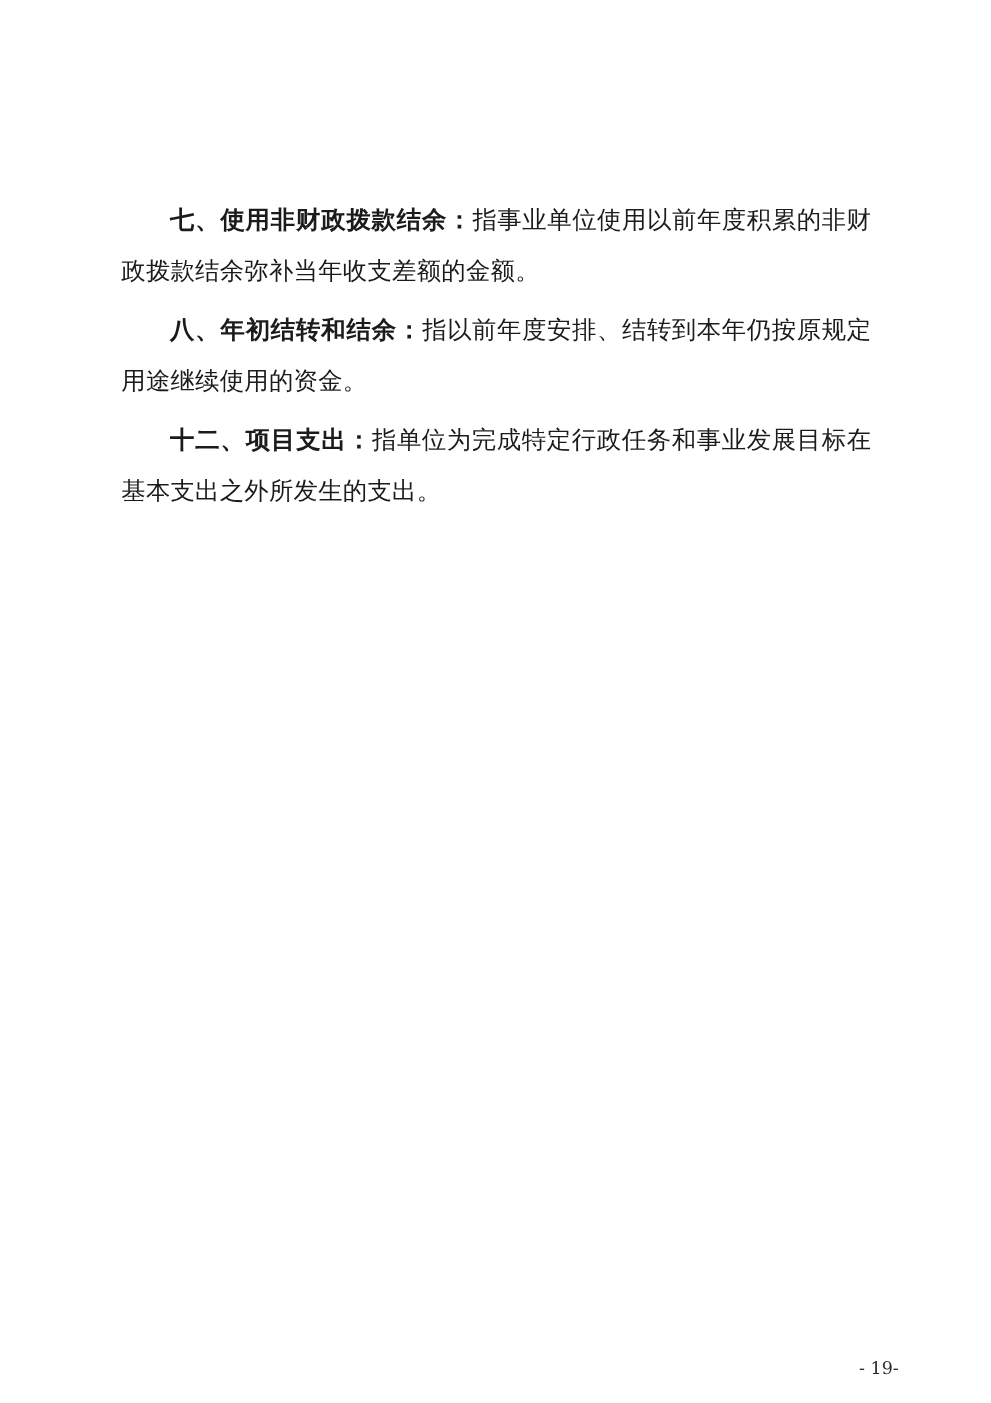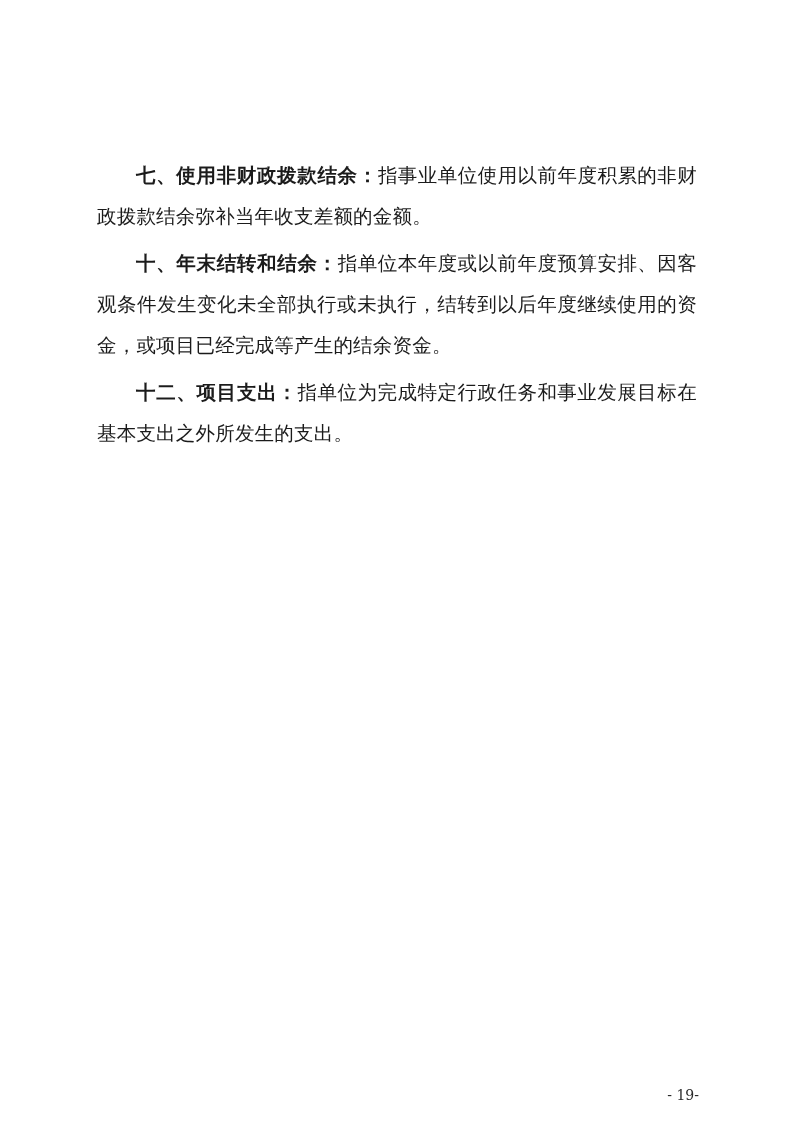--- a/index.html
+++ b/index.html
@@ -31,42 +31,42 @@
     text-justify: inter-ideograph;
     text-indent: 39px;
     letter-spacing: 0.2px;
   }
   .para .lead {
     font-weight: bold;
     letter-spacing: 0.4px;
   }
   .footer {
     position: absolute;
-    right: 94px;
+    right: 74px;
     bottom: 34px;
     font-size: 14px;
     color: #2a2a2a;
     font-family: "DejaVu Serif", serif;
   }
 </style>
 </head>
 <body>
 
 <div class="page">
   <div class="content">
 
     <p class="para">
       <span class="lead">七、使用非财政拨款结余：</span><span>指事业单位使用以前年度积累的非财政拨款结余弥补当年收支差额的金额。</span>
     </p>
 
+    <p class="para">
+      <span class="lead">八、年初结转和结余：</span><span>指以前年度安排、结转到本年仍按原规定用途继续使用的资金。</span>
+    </p>
 
 
-    <p class="para">
-      <span class="lead">十、年末结转和结余：</span><span>指单位本年度或以前年度预算安排、因客观条件发生变化未全部执行或未执行，结转到以后年度继续使用的资金，或项目已经完成等产生的结余资金。</span>
-    </p>
 
 
     <p class="para">
       <span class="lead">十二、项目支出：</span><span>指单位为完成特定行政任务和事业发展目标在基本支出之外所发生的支出。</span>
     </p>
 
 
 
   </div>
 

